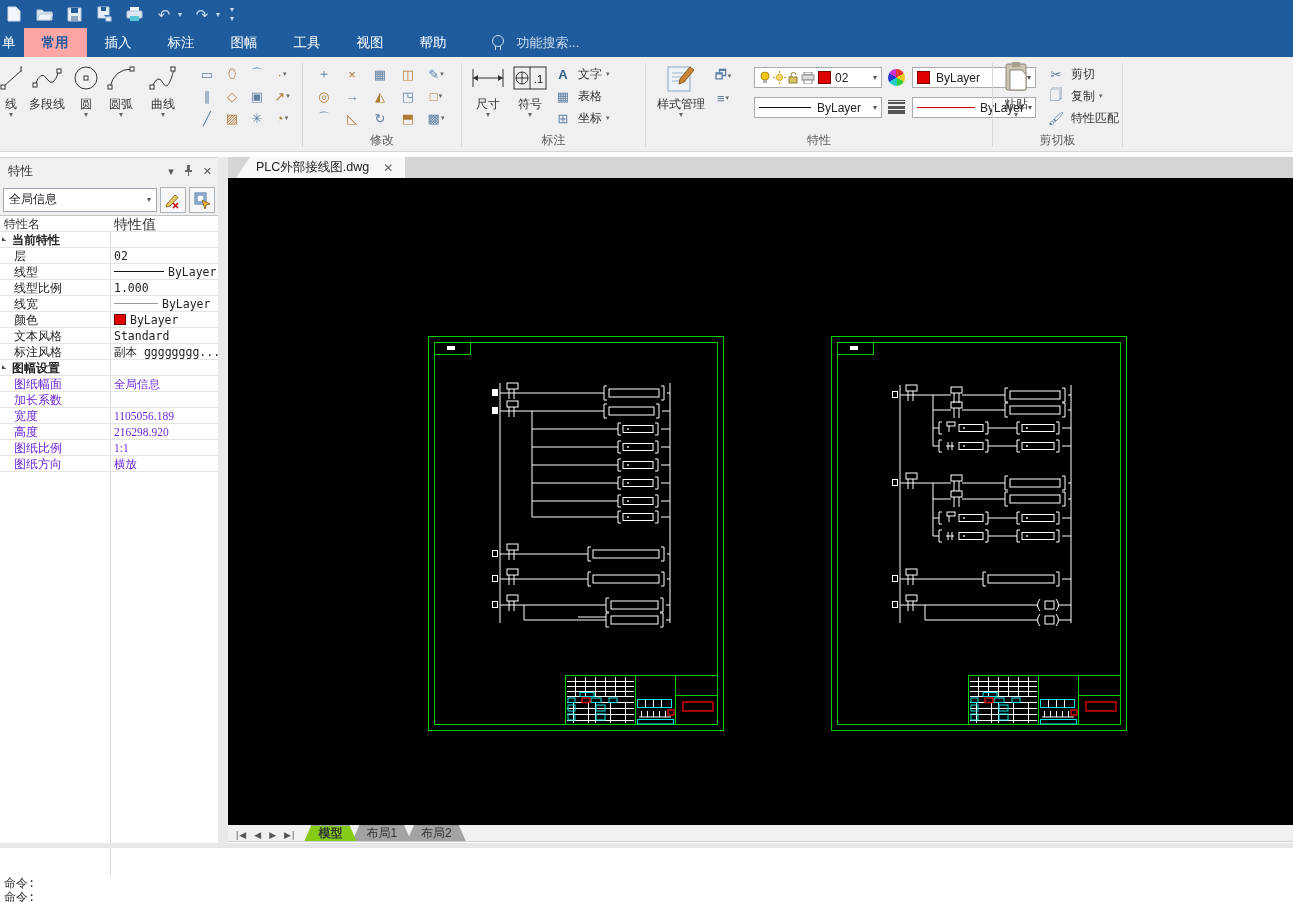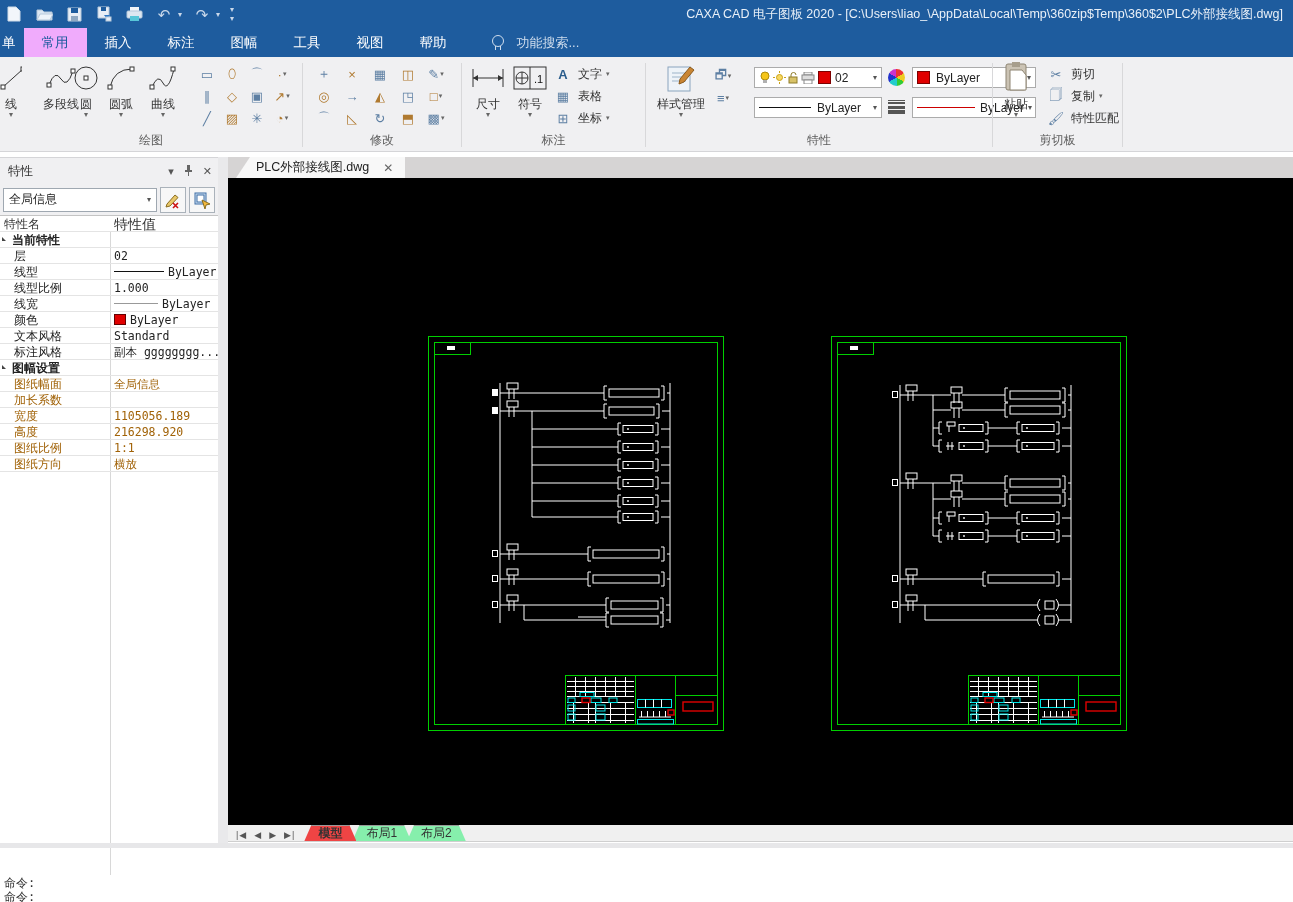--- a/index.html
+++ b/index.html
@@ -13,21 +13,21 @@
   .qat .qbtn { width:20px; height:20px; display:flex; align-items:center; justify-content:center; }
   .qat svg { display:block; }
   .qat .arr { color:#c9d8ea; font-size:15px; line-height:1; }
   .qat .dd { color:#c9d8ea; font-size:8px; margin-left:-6px; }
   .title-text { position:absolute; right:10px; top:6px; color:#e9f0f8; font-size:12.5px; white-space:nowrap; }
 
   
   .menubar { position:absolute; left:0; top:28px; width:100%; height:29px; background:#1e5c9e; display:flex; align-items:stretch; }
   .mtab { color:#fff; font-size:13.5px; padding:0 18px; display:flex; align-items:center; cursor:default; }
   .mtab.partial { padding:0 8px 0 2px; }
-  .mtab.active { background:#f0abfc; color:#1e5c9e; font-weight:normal; }
+  .mtab.active { background:#fca5a5; color:#1e5c9e; font-weight:bold; }
   .msearch { display:flex; align-items:center; gap:14px; color:#cfdded; font-size:13px; margin-left:26px; }
   .bulb { width:12px; height:16px; position:relative; }
   .bulb::before { content:""; position:absolute; left:1px; top:0; width:10px; height:10px; border:1.5px solid #cfdded; border-radius:50%; }
   .bulb::after { content:""; position:absolute; left:4px; bottom:1px; width:4px; height:4px; border-left:1.5px solid #cfdded; border-right:1.5px solid #cfdded; }
 
   
   .ribbon { position:absolute; left:0; top:57px; width:100%; height:95px; background:#f0f0f2; border-bottom:1px solid #d5d5d8; }
   .rgroup { position:absolute; top:0; height:95px; }
   .rgroup .glabel { position:absolute; bottom:3px; left:0; right:0; text-align:center; font-size:12px; color:#5c5c5c; }
   .rsep { position:absolute; top:6px; width:1px; height:84px; background:#d8d8da; }
@@ -74,33 +74,33 @@
             font-size:12px; color:#222; }
   .ptable::before { content:""; position:absolute; left:110px; top:0; bottom:0; width:1px; background:#d8d8d8; }
   .prow { position:relative; display:flex; height:16px; line-height:16px; border-bottom:1px solid #e4e4e4; }
   .prow.header { background:#fff; color:#333; }
   .prow .cname { width:110px; padding-left:14px; white-space:nowrap; overflow:hidden; }
   .prow.header .cname { padding-left:4px; }
   .prow .cval { flex:1; padding:0 3px 0 4px; display:flex; align-items:center; gap:4px; white-space:nowrap; overflow:hidden;
                 font-family:"DejaVu Sans Mono", monospace; font-size:11.5px; }
   .prow.group .cname { font-weight:bold; padding-left:12px; width:218px; }
   .prow.group .tri { position:absolute; left:2px; top:5px; width:0; height:0; border-left:4px solid #444; border-top:4px solid transparent; }
-  .prow.disabled .cname, .prow.disabled .cval { color:#a16207; }
+  .prow.disabled .cname, .prow.disabled .cval { color:#6d28d9;font-family:Liberation Serif, serif; }
   .pfoot { height:55px; background:#ececee; border-top:1px solid #c9c9c9; }
 
   
   .sheettabs { position:absolute; left:228px; top:825px; right:0; height:17px; background:#f0f0f0; display:flex; align-items:flex-end; font-size:12px; border-bottom:1px solid #cfcfcf;}
   .navbtns { display:flex; align-items:center; gap:8px; padding:0 10px 1px 8px; color:#555; font-size:9px; }
   .navbtns span { position:relative; }
   .navbtns .bar-l::before { content:"|"; margin-right:1px; font-size:9px; }
   .navbtns .bar-r::after { content:"|"; margin-left:1px; font-size:9px; }
-  .stab { position:relative; height:16px; line-height:15px; padding:0 14px; color:#333; background:#86efac;
+  .stab { position:relative; height:16px; line-height:15px; padding:0 14px; color:#333; background:#a3a3a3;
           clip-path:polygon(7px 0, calc(100% - 7px) 0, 100% 100%, 0 100%); border-top:1px solid #999; }
   .stab + .stab { margin-left:-4px; }
-  .stab.active { background:#ef4444; font-weight:bold; z-index:2; }
+  .stab.active { background:#84cc16; font-weight:bold; z-index:2; }
 
   
   .cmdgap { position:absolute; left:0; top:843px; width:100%; height:5px; background:#e7e7e9; }
   .cmdhead { position:absolute; left:0; top:848px; width:100%; height:26px; background:#ececee; border-top:1px solid #b9b9bc; border-bottom:1px solid #cfcfcf;
              display:flex; align-items:center; padding-left:8px; font-size:13px; color:#555; }
   .cmdbody { position:absolute; left:0; top:875px; width:100%; height:43px; background:#fff;
              font-family:"DejaVu Sans Mono", monospace; font-size:12px; color:#333; padding:1px 0 0 4px; line-height:14px; }
 
   
   .g  { stroke:#00cf00; fill:none; stroke-width:1; }
@@ -152,21 +152,20 @@
       <span class="qbtn">
           <span class="arr">↶</span>
         </span>
         <span class="dd">▾</span>
       <span class="qbtn">
           <span class="arr">↷</span>
         </span>
         <span class="dd">▾</span>
       <span class="dd" style="margin-left:0;">▾<br>▾</span>
     </div>
-    <span class="title-text">CAXA CAD 电子图板 2020 - [C:\Users\liao_\AppData\Local\Temp\360zip$Temp\360$2\PLC外部接线图.dwg]</span>
   </div>
 
   <div class="menubar">
     <div class="mtab partial">单</div>
     <div id="menu-tabs" style="display:flex;">
         <div class="mtab active">常用</div>
         <div class="mtab">插入</div>
         <div class="mtab">标注</div>
         <div class="mtab">图幅</div>
         <div class="mtab">工具</div>
@@ -187,21 +186,21 @@
             <span class="bicon">
               <svg width="26" height="26">
                 <line x1="3" y1="22" x2="23" y2="4" stroke="#333"></line>
                 <rect x="1" y="20" width="4" height="4" fill="#fff" stroke="#333"></rect>
                 <rect x="21" y="2" width="4" height="4" fill="#fff" stroke="#333"></rect>
               </svg>
             </span>
             <span class="blabel">线</span>
             <span class="bdd">▾</span>
           </div>
-          <div class="bigbtn" style="left: 36px; width: 50px;">
+          <div class="bigbtn" style="left: 22px; width: 50px;">
             <span class="bicon">
               <svg width="30" height="26">
                 <path d="M3 20 q6 -16 12 -6 t12 -8" fill="none" stroke="#333"></path>
                 <rect x="1" y="18" width="4" height="4" fill="#fff" stroke="#333"></rect>
                 <rect x="25" y="4" width="4" height="4" fill="#fff" stroke="#333"></rect>
               </svg>
             </span>
             <span class="blabel">多段线</span>
           </div>
           <div class="bigbtn" style="left: 72px; width: 28px;">
@@ -244,21 +243,20 @@
           <span class="sicon amber">·<span class="mini-dd">▾</span></span>
           <span class="sicon">∥</span>
           <span class="sicon amber">◇</span>
           <span class="sicon">▣</span>
           <span class="sicon amber">↗<span class="mini-dd">▾</span></span>
           <span class="sicon">╱</span>
           <span class="sicon amber">▨</span>
           <span class="sicon">✳</span>
           <span class="sicon amber">◔<span class="mini-dd">▾</span></span>
         </div>
-      <div class="glabel">绘图</div>
     </div>
     <div class="rsep" style="left:302px;"></div>
 
     <div class="rgroup" style="left:303px; width:158px;">
       <div class="sgrid" id="modify-small" style="left:10px; top:6px; grid-template-columns:repeat(5,28px);">
           <span class="sicon">＋</span>
           <span class="sicon amber">×</span>
           <span class="sicon">▦</span>
           <span class="sicon amber">◫</span>
           <span class="sicon">✎<span class="mini-dd">▾</span></span>

